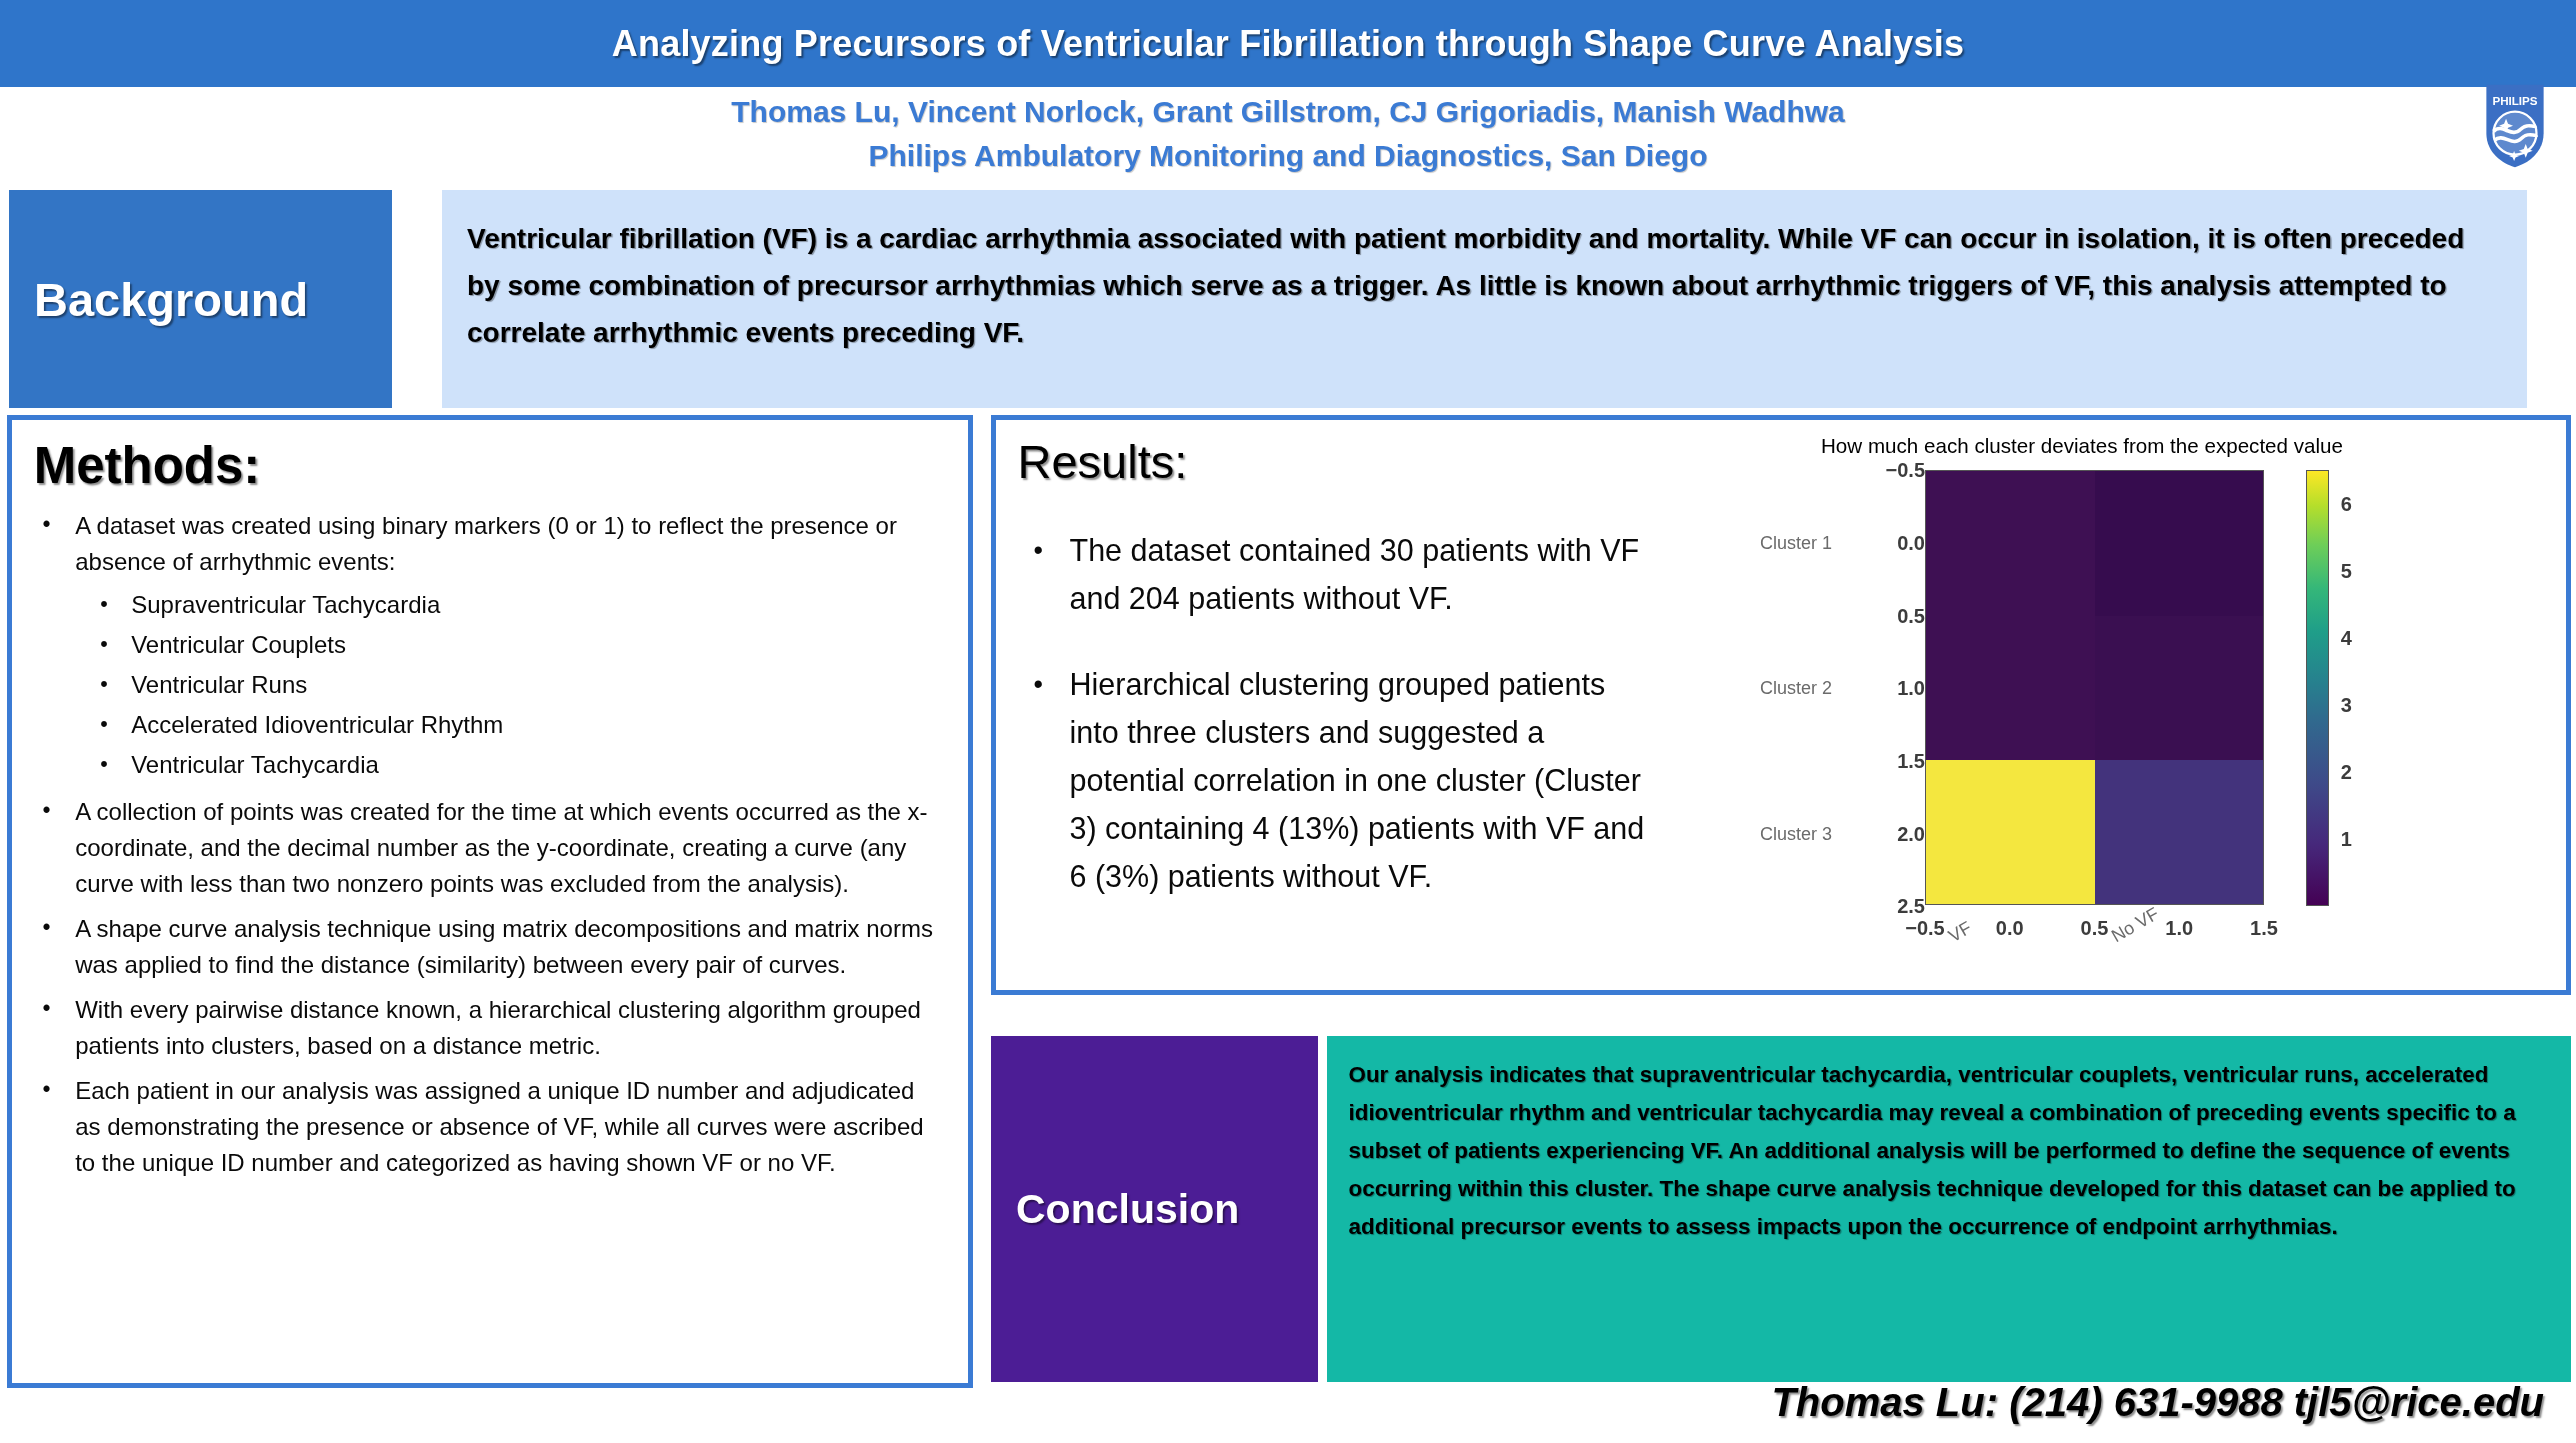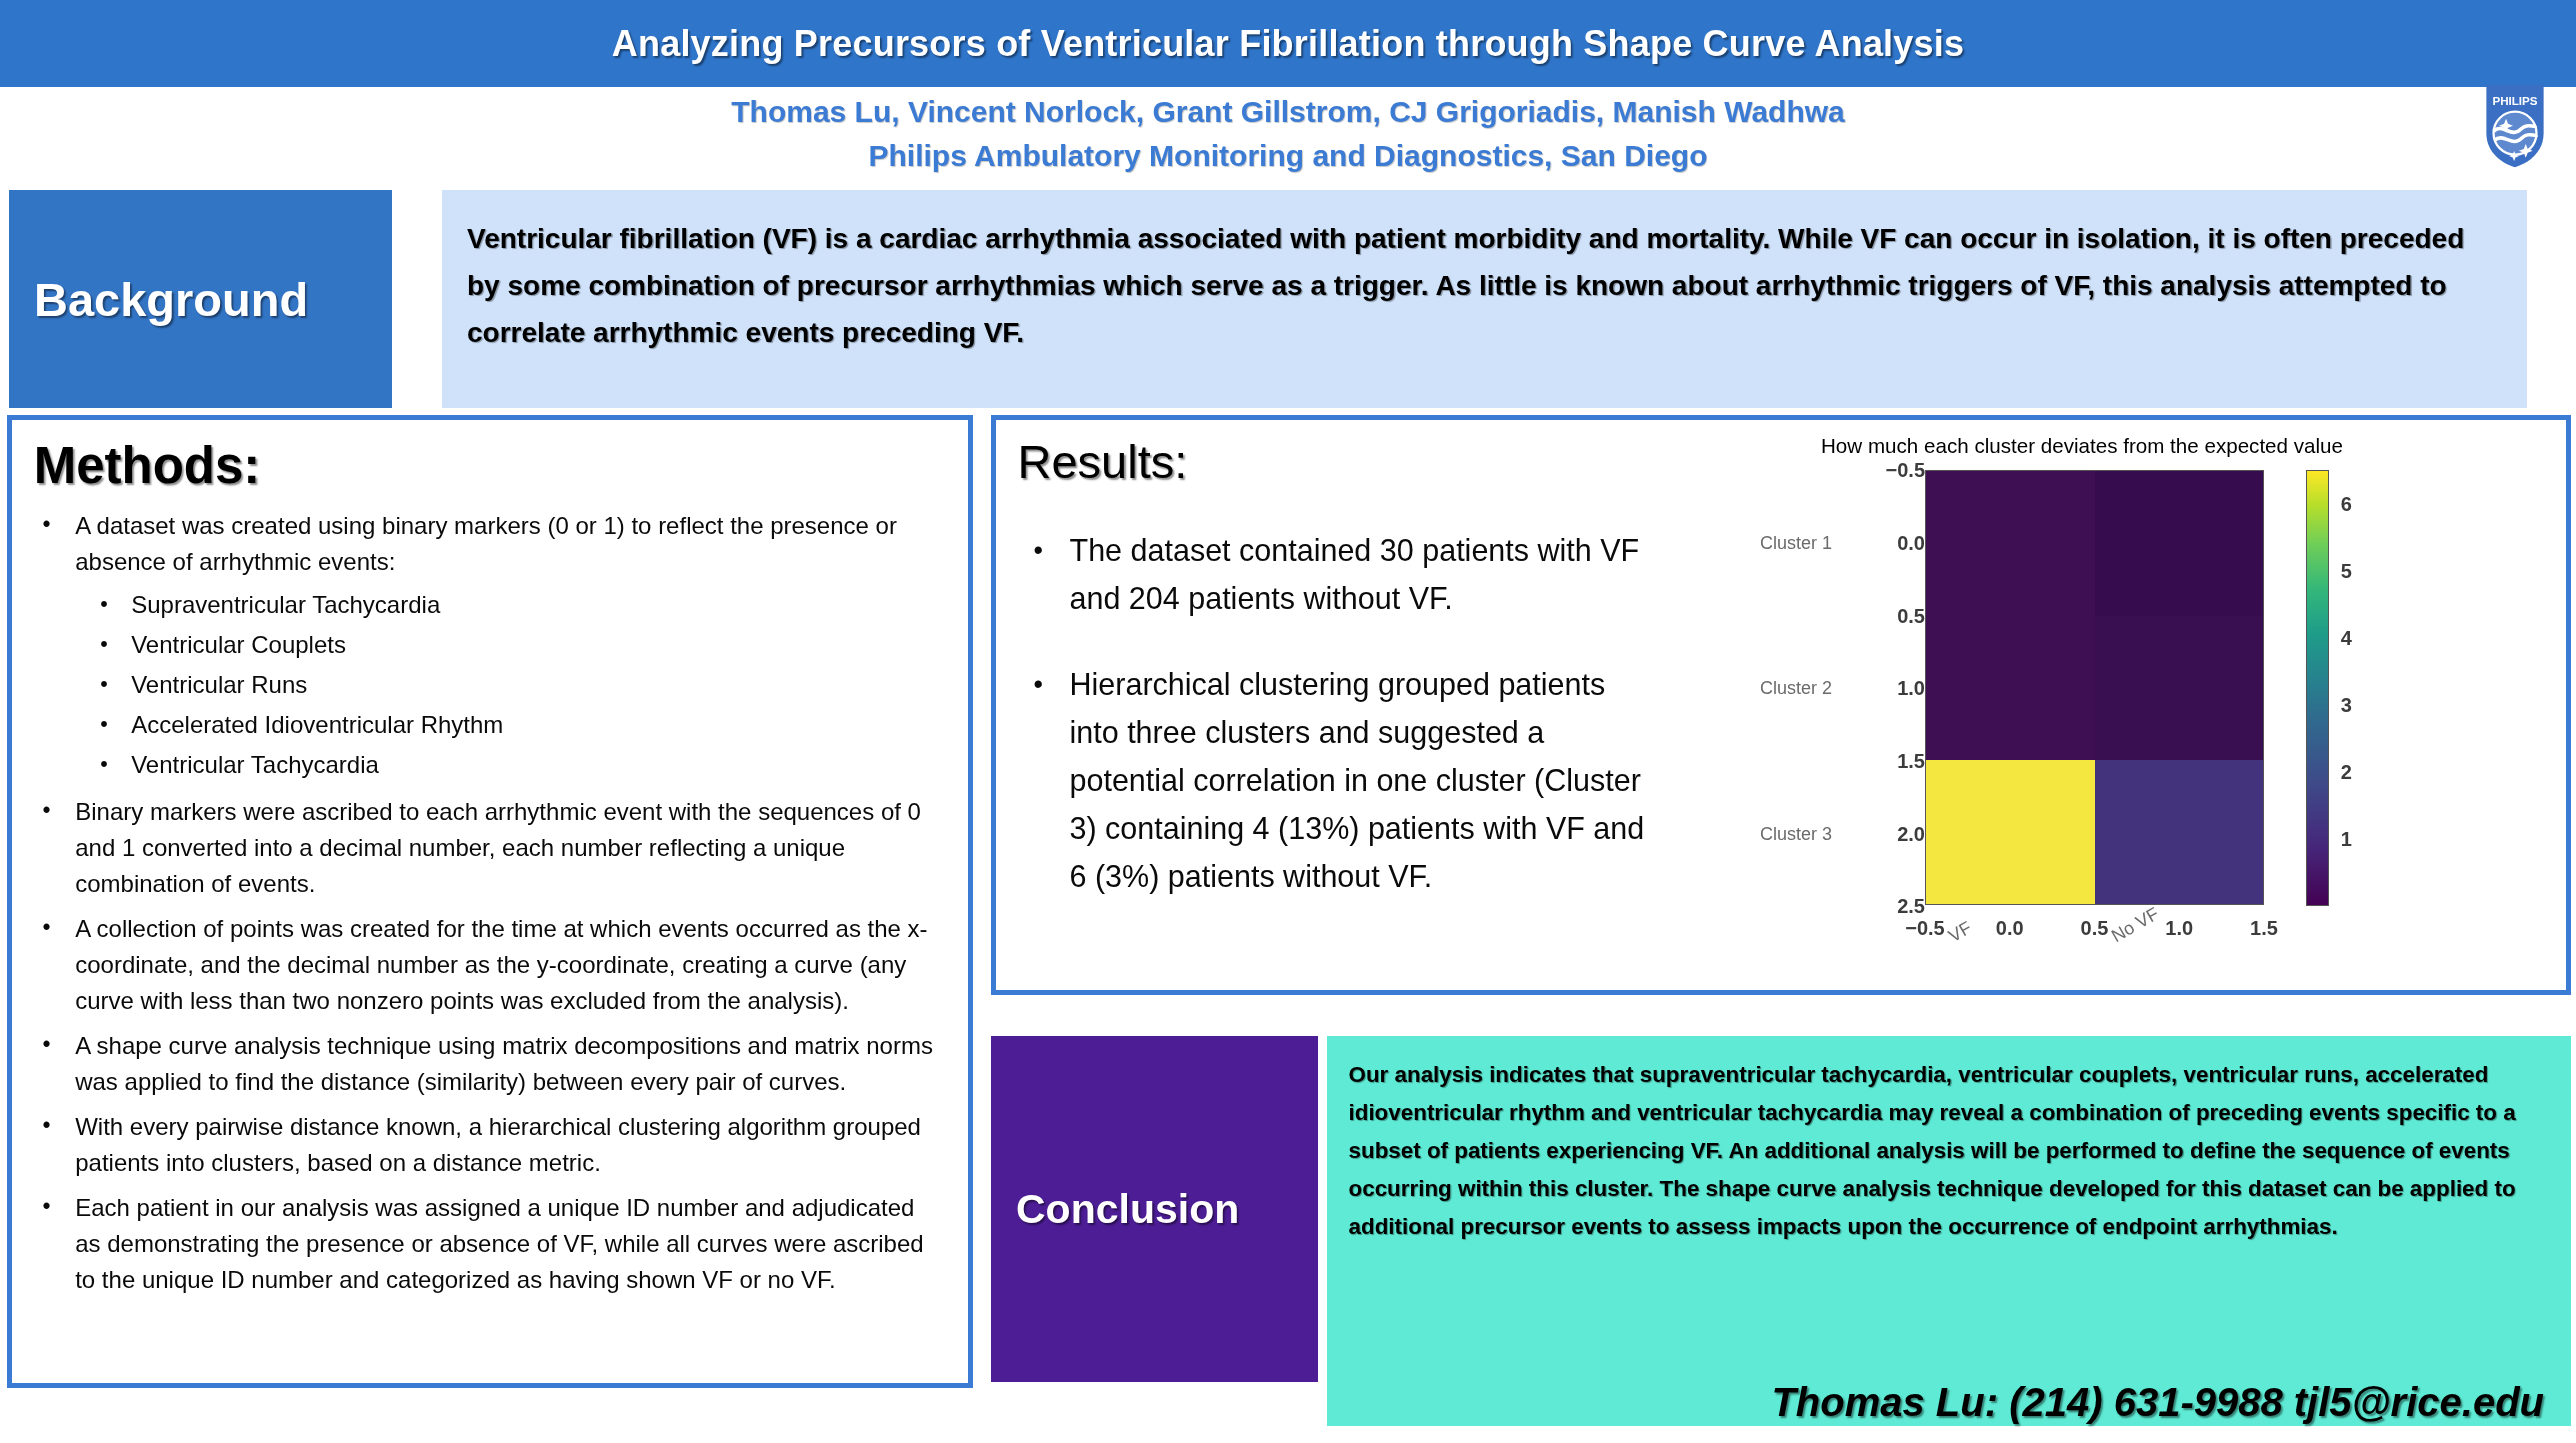--- a/index.html
+++ b/index.html
@@ -136,22 +136,22 @@
   .concl { position: absolute; left: 991px; top: 1036px; width: 1580px; height: 346px; }
   .concl-head {
     position: absolute; left: 0; top: 0; width: 327px; height: 346px;
     background: #4c1d95; display: flex; align-items: center;
   }
   .concl-head .h {
     color:#fff; font-size: 41px; font-weight: 600; padding-left: 25px;
     text-shadow: 1.8px 1.8px 1.8px rgba(0,0,0,.45);
   }
   .concl-body {
-    position: absolute; left: 336px; top: 0; width: 1244px; height: 390px;
-    background: #5eead4; padding: 20px 27px 0 21.5px;
+    position: absolute; left: 336px; top: 0; width: 1244px; height: 346px;
+    background: #14b8a6; padding: 20px 27px 0 21.5px;
   }
   .concl-body p {
     font-size: 22.4px; font-weight: bold; line-height: 38px; color:#000;
     text-shadow: 1.1px 1.1px 0.9px rgba(0,0,0,.35);
   }
 
   
   .contact {
     position: absolute; right: 32px; bottom: 18px;
     font-size: 40px; font-weight: bold; font-style: italic; color: #000;
@@ -201,21 +201,20 @@
       <li>
         <span>A dataset was created using binary markers (0 or 1) to reflect the presence or absence of arrhythmic events:</span>
         <ul class="m2">
           <li>Supraventricular Tachycardia</li>
           <li>Ventricular Couplets</li>
           <li>Ventricular Runs</li>
           <li>Accelerated Idioventricular Rhythm</li>
           <li>Ventricular Tachycardia</li>
         </ul>
       </li>
-      <li>Binary markers were ascribed to each arrhythmic event with the sequences of 0 and 1 converted into a decimal number, each number reflecting a unique combination of events.</li>
       <li>A collection of points was created for the time at which events occurred as the x-coordinate, and the decimal number as the y-coordinate, creating a curve (any curve with less than two nonzero points was excluded from the analysis).</li>
       <li>A shape curve analysis technique using matrix decompositions and matrix norms was applied to find the distance (similarity) between every pair of curves.</li>
       <li>With every pairwise distance known, a hierarchical clustering algorithm grouped patients into clusters, based on a distance metric.</li>
       <li>Each patient in our analysis was assigned a unique ID number and adjudicated as demonstrating the presence or absence of VF, while all curves were ascribed to the unique ID number and categorized as having shown VF or no VF.</li>
     </ul>
   </div>
 
   <div class="results">
     <h2>Results:</h2>
 

